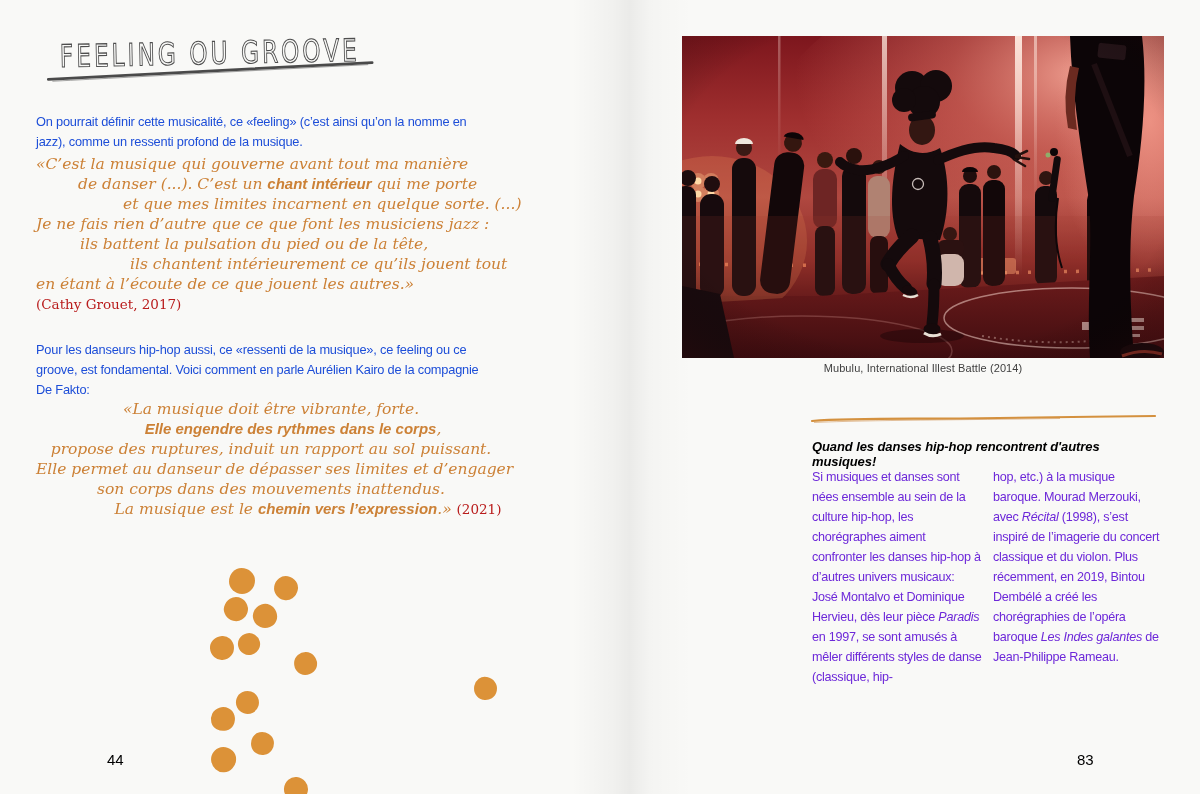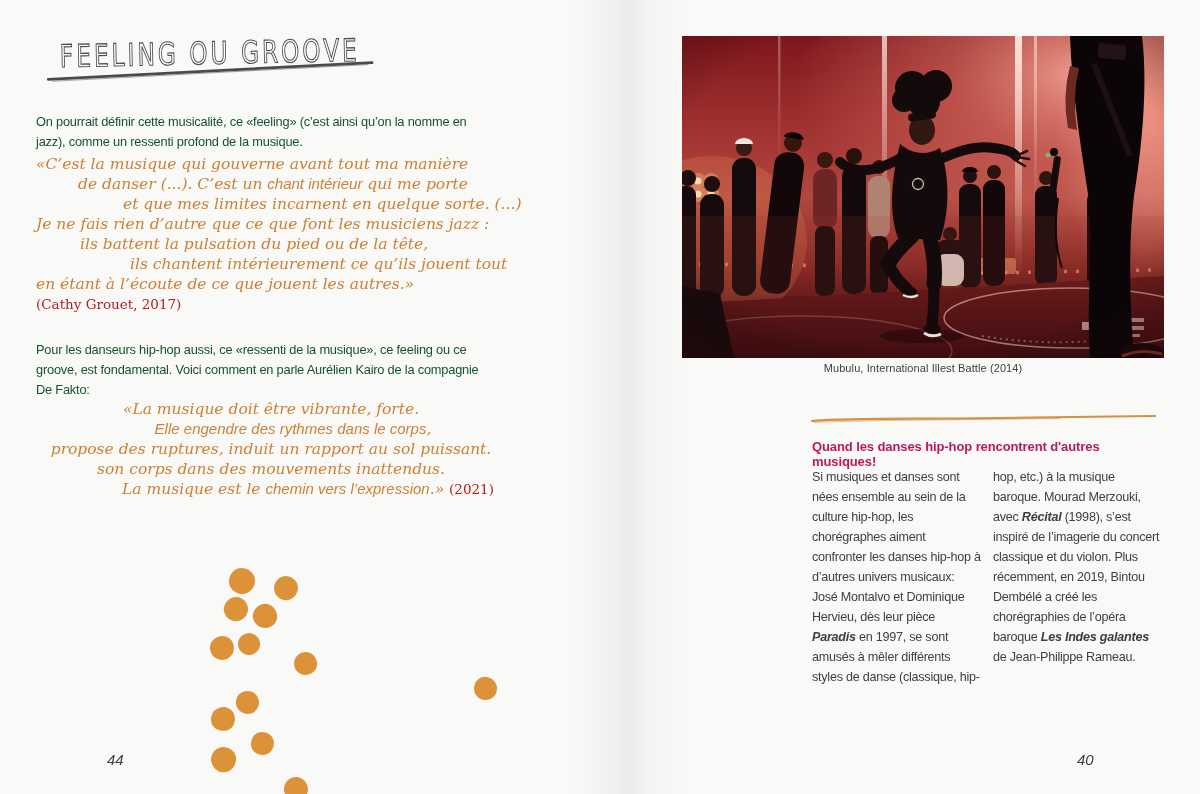--- a/index.html
+++ b/index.html
@@ -3,38 +3,38 @@
 <meta charset="utf-8">
 <style>
   html,body{margin:0;padding:0;}
   body{width:1200px;height:794px;background:#f9f9f7;font-family:"Liberation Sans",sans-serif;overflow:hidden;}
   .spread{position:relative;width:1200px;height:794px;background:#f9f9f7;}
   .gutter{position:absolute;left:572px;top:0;width:120px;height:794px;
     background:linear-gradient(90deg,rgba(0,0,0,0) 0%,rgba(0,0,0,0.035) 35%,rgba(0,0,0,0.06) 48%,rgba(0,0,0,0.02) 65%,rgba(0,0,0,0) 100%);}
   .abs{position:absolute;}
 
   
-  .body-text{font-size:12.8px;line-height:20px;color:#14532d;letter-spacing:-0.2px;}
+  .body-text{font-size:12.8px;line-height:20px;color:#1d4ed8;letter-spacing:-0.2px;}
   .body-text .b{font-weight:400;}
   .quote{font-family:"DejaVu Serif",serif;font-style:italic;font-size:15.5px;line-height:20px;color:#cc8136;}
   .qline{white-space:nowrap;}
-  .quote .qb{font-family:"Liberation Sans",sans-serif;font-weight:400;font-style:italic;font-size:15px;}
+  .quote .qb{font-family:"Liberation Sans",sans-serif;font-weight:700;font-style:italic;font-size:15px;}
   .quote .attr{font-style:normal;font-size:13.5px;color:#b91c1c;letter-spacing:0;}
   .i{font-style:italic;}
 
-  .pagenum{font-size:15px;color:#404040;font-style:italic;}
+  .pagenum{font-size:15px;color:#000000;}
 
   .dot{position:absolute;background:#dc9238;}
 
   
   .photo{left:682px;top:36px;width:482px;height:322px;overflow:hidden;}
   .caption{left:682px;top:362px;width:482px;text-align:center;font-size:11px;color:#3f3f3f;letter-spacing:0.1px;}
-  .heading{left:812px;top:439px;width:350px;font-size:13px;font-weight:700;color:#be185d;letter-spacing:-0.1px;}
-  .col{top:467px;width:170px;font-size:12.6px;line-height:20px;color:#404040;letter-spacing:-0.25px;}
-  .col .i{font-style:italic;font-weight:bold;}
+  .heading{left:812px;top:439px;width:350px;font-size:13px;font-weight:700;color:#000000;letter-spacing:-0.1px;font-style:italic;}
+  .col{top:467px;width:170px;font-size:12.6px;line-height:20px;color:#6d28d9;letter-spacing:-0.25px;}
+  .col .i{font-style:italic;}
 </style>
 </head>
 <body>
 
 <div class="spread">
 
   <svg class="abs" style="left:38px;top:20px;" width="345" height="64" viewBox="0 0 345 64">
     <g transform="rotate(-1.2 170 40)">
       <text x="22" y="44" textLength="300" lengthAdjust="spacingAndGlyphs" font-family="DejaVu Sans, sans-serif" font-size="31" letter-spacing="4" fill="none" stroke="#4e4e4e" stroke-width="1.1">FEELING OU GROOVE</text>
       <path d="M10,56 C90,53 210,49 334,46" fill="none" stroke="#4a4a4a" stroke-width="2.8" stroke-linecap="round"></path>
@@ -54,20 +54,21 @@
       <div class="qline"><span>en étant à l’écoute de ce que jouent les autres.»</span></div>
       <div class="qline"><span class="attr">(Cathy Grouet, 2017)</span></div>
     </div>
 
   <div class="abs body-text" style="left:36px;top:340px;width:447px;"><span>Pour les danseurs hip-hop aussi, ce «ressenti de la musique», ce </span><span class="b">feeling</span><span> ou ce </span><span class="b">groove</span><span>, est fondamental. Voici comment en parle Aurélien Kairo de la compagnie De Fakto:</span></div>
 
   <div class="abs quote" style="left:36px;top:399px;width:470px;text-align:center;">
       <div class="qline"><span>«La musique doit être vibrante, forte.</span></div>
       <div class="qline" style="padding-left: 44px;"><span class="qb">Elle engendre des rythmes dans le corps</span><span>,</span></div>
       <div class="qline"><span>propose des ruptures, induit un rapport au sol puissant.</span></div>
+      <div class="qline"><span>Elle permet au danseur de dépasser ses limites et d’engager</span></div>
       <div class="qline"><span>son corps dans des mouvements inattendus.</span></div>
       <div class="qline" style="padding-left: 74px;"><span>La musique est le </span><span class="qb">chemin vers l’expression</span><span>.» </span><span class="attr">(2021)</span></div>
     </div>
 
   <div class="abs" id="dots" style="left:0;top:0;width:1200px;height:794px;pointer-events:none;">
       <div class="dot" style="left: 229px; top: 568px; width: 26px; height: 26px; border-radius: 48% 52% 50% 50% / 52% 48%; transform: rotate(0deg);"></div>
       <div class="dot" style="left: 274px; top: 576px; width: 24px; height: 24px; border-radius: 52% 48% 50% 50% / 48% 54% 46% 52%; transform: rotate(53deg);"></div>
       <div class="dot" style="left: 224px; top: 597px; width: 24px; height: 24px; border-radius: 50% 50% 46% 54% / 52% 48%; transform: rotate(106deg);"></div>
       <div class="dot" style="left: 253px; top: 604px; width: 24px; height: 24px; border-radius: 46% 54% 52% 48% / 50% 50% 48% 52%; transform: rotate(159deg);"></div>
       <div class="dot" style="left: 238px; top: 633px; width: 22px; height: 22px; border-radius: 48% 52% 50% 50% / 52% 48%; transform: rotate(212deg);"></div>
@@ -246,16 +247,16 @@
   <svg class="abs" style="left:810px;top:412px;" width="348" height="14" viewBox="0 0 348 14">
     <path d="M2,9 C40,6 90,7 150,6.5 C220,6 280,4.5 345,4" fill="none" stroke="#d4913f" stroke-width="2.2" stroke-linecap="round"></path>
     <path d="M4,10.5 C60,8 150,8 250,6.5" fill="none" stroke="#c87f33" stroke-width="0.8" opacity="0.6"></path>
   </svg>
 
   <div class="abs heading">Quand les danses hip-hop rencontrent d'autres musiques!</div>
 
   <div class="abs col" style="left:812px;"><span>Si musiques et danses sont nées ensemble au sein de la culture hip-hop, les chorégraphes aiment confronter les danses hip-hop à d’autres univers musicaux: José Montalvo et Dominique Hervieu, dès leur pièce </span><span class="i">Paradis</span><span> en 1997, se sont amusés à mêler différents styles de danse (classique, hip-</span></div>
   <div class="abs col" style="left:993px;width:168px;"><span>hop, etc.) à la musique baroque. Mourad Merzouki, avec </span><span class="i">Récital</span><span> (1998), s’est inspiré de l’imagerie du concert classique et du violon. Plus récemment, en 2019, Bintou Dembélé a créé les chorégraphies de l’opéra baroque </span><span class="i">Les Indes galantes</span><span> de Jean-Philippe Rameau.</span></div>
 
-  <div class="abs pagenum" style="left:1077px;top:751px;">40</div>
+  <div class="abs pagenum" style="left:1077px;top:751px;">83</div>
 
   <div class="gutter"></div>
 </div>
 
 </body></html>

